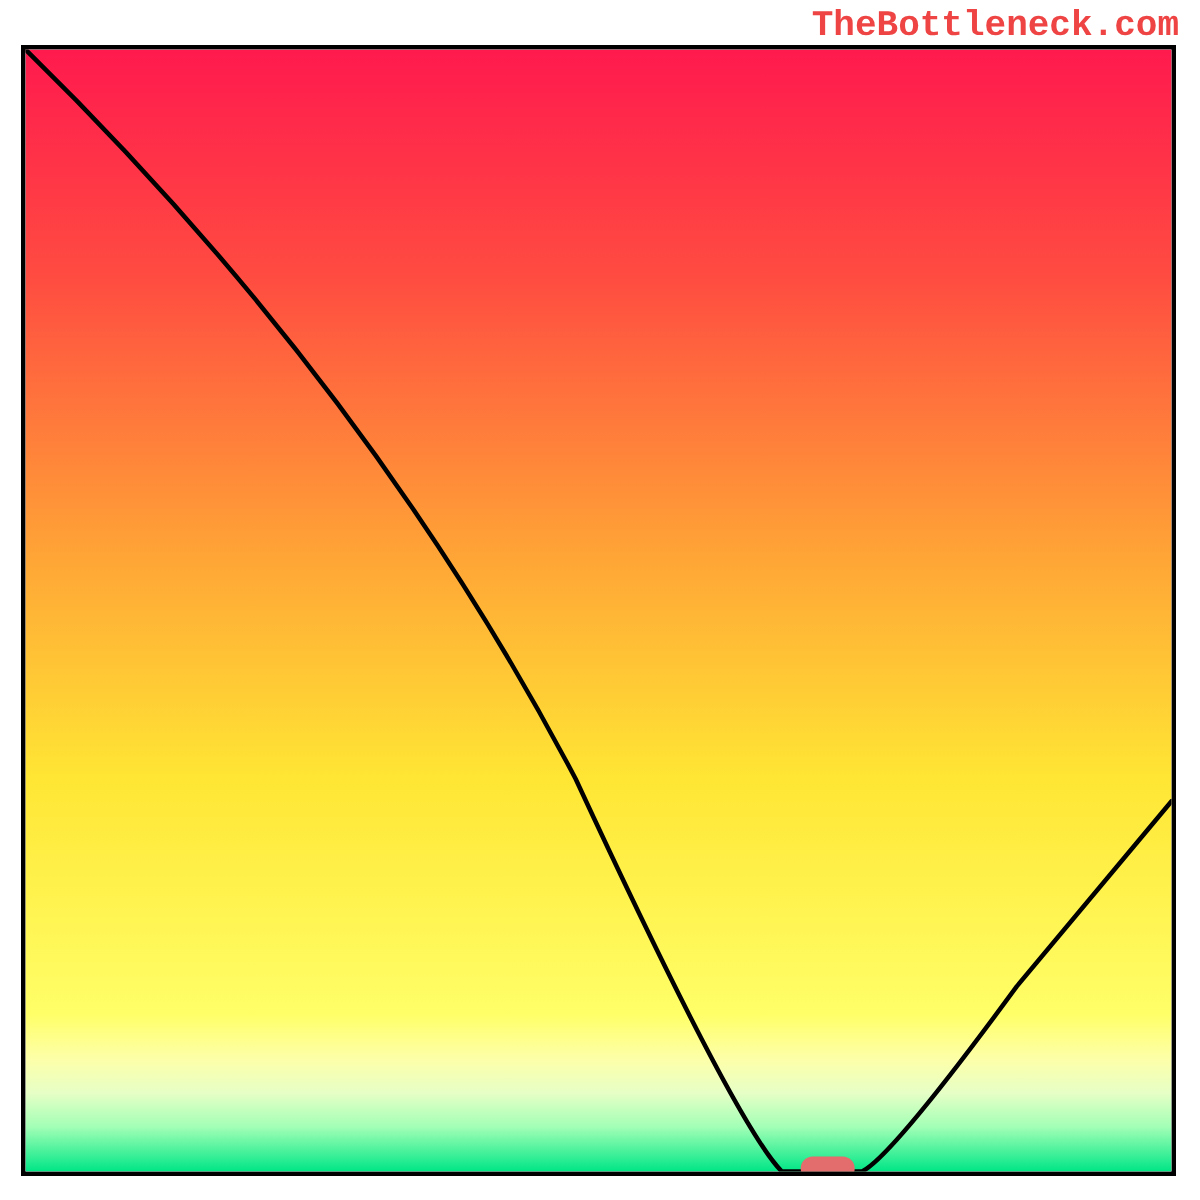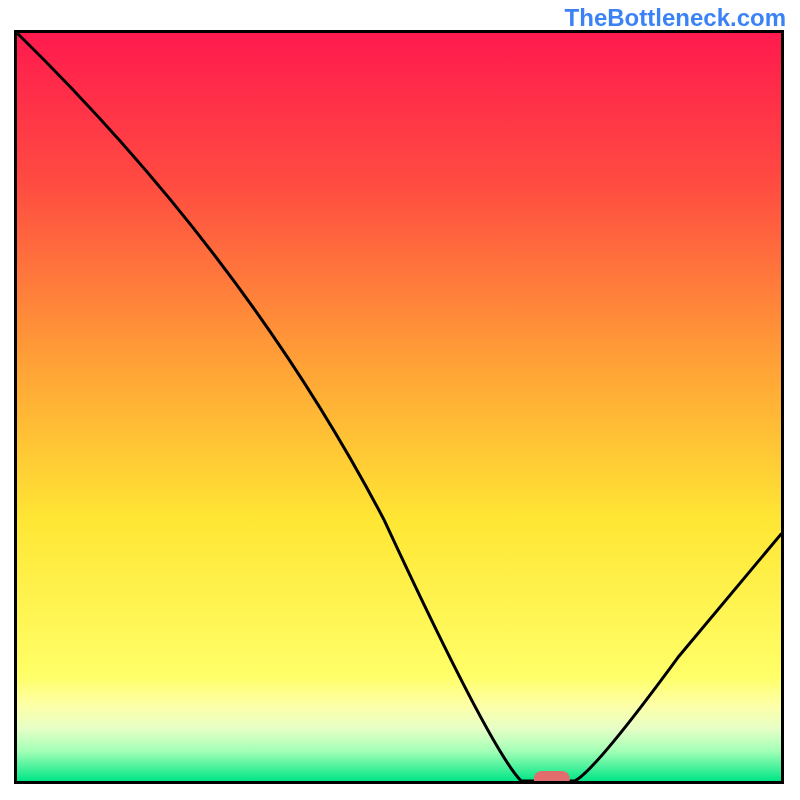--- a/index.html
+++ b/index.html
@@ -16,24 +16,24 @@
     top: 30px;
     width: 770px;
     height: 754px;
     border: 3px solid #000000;
     box-sizing: border-box;
   }
   .watermark {
     position: absolute;
     top: 4px;
     right: 14px;
-    font-family: Liberation Sans, sans-serif;
+    font-family: Liberation Mono, monospace;
     font-size: 24px;
     font-weight: 600;
-    color: #3b82f6;
+    color: #ef4444;
   }
   .chart-svg {
     display: block;
   }
 </style>
 </head>
 <body>
 
 <div class="watermark">TheBottleneck.com</div>
 

